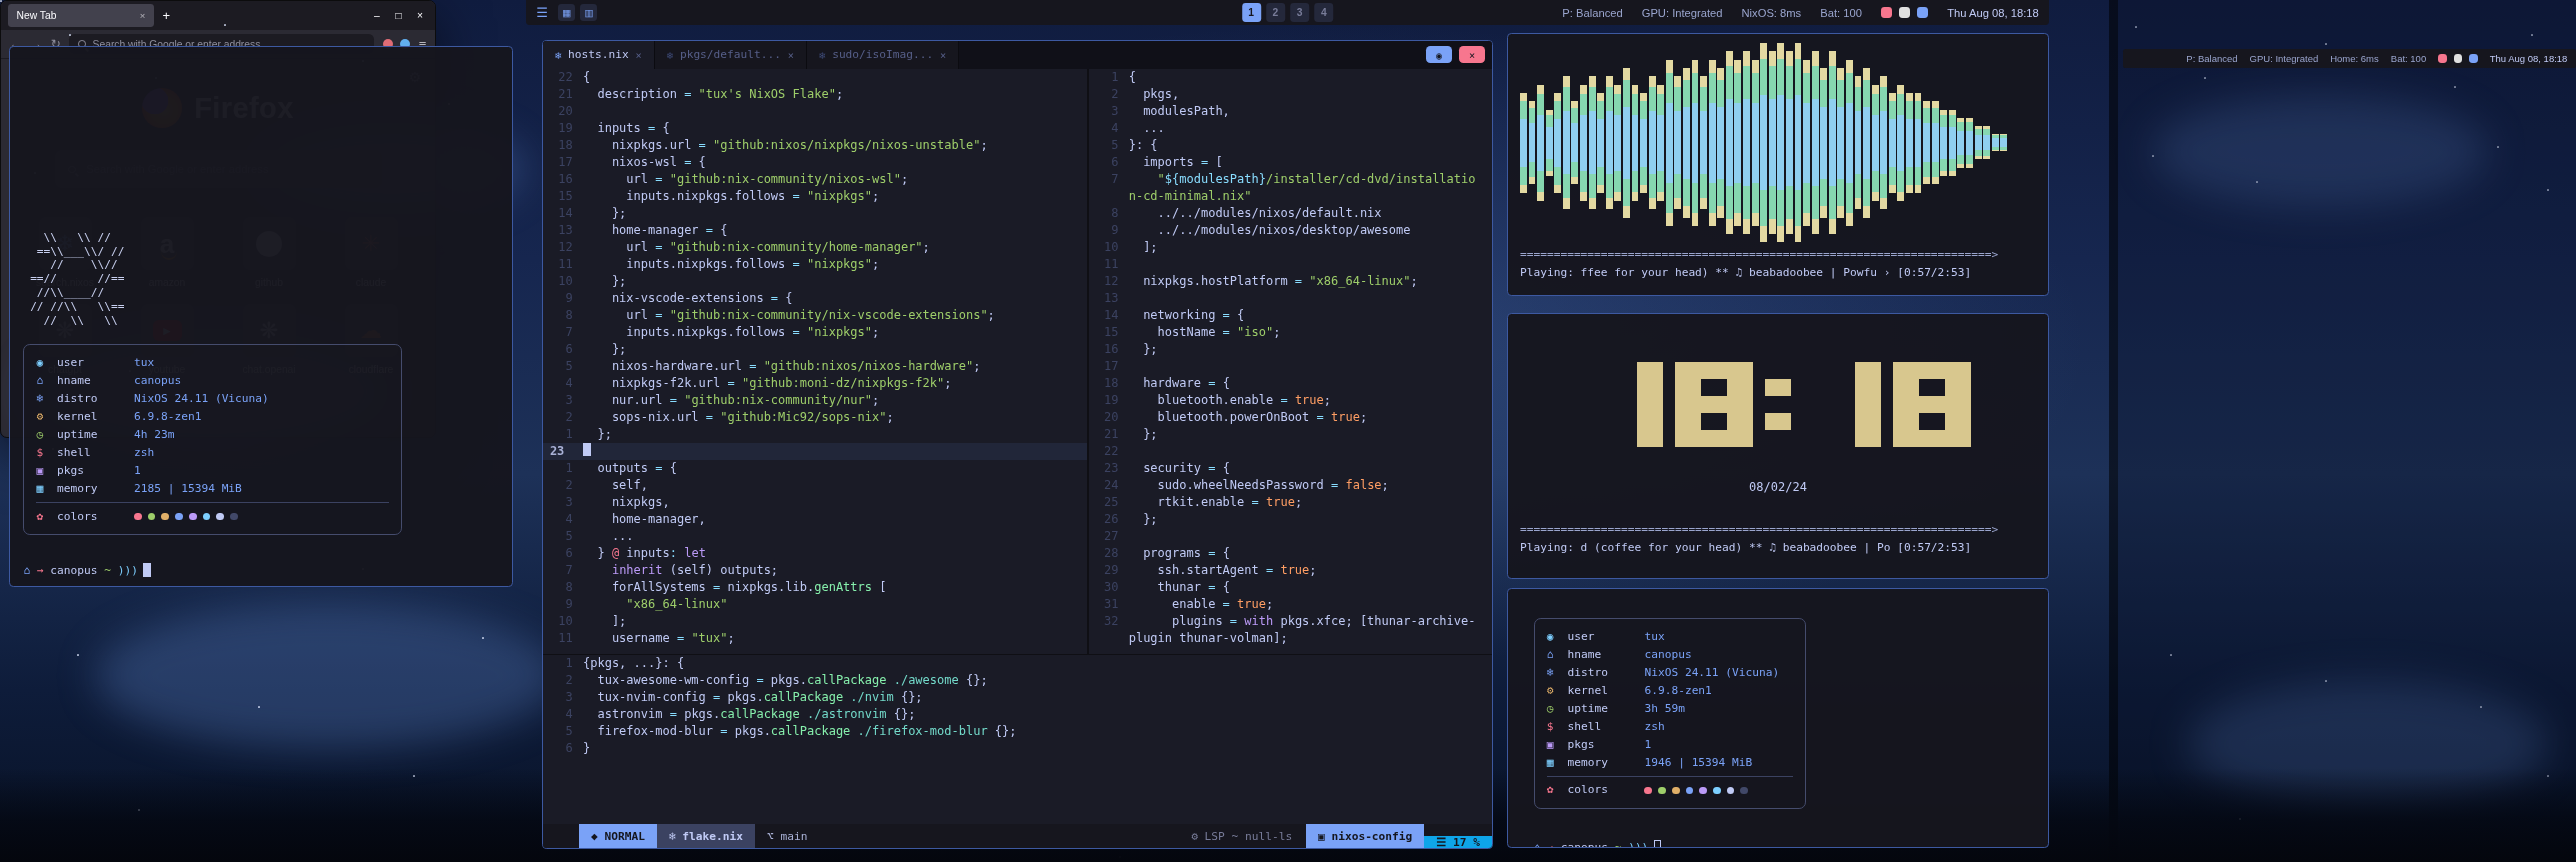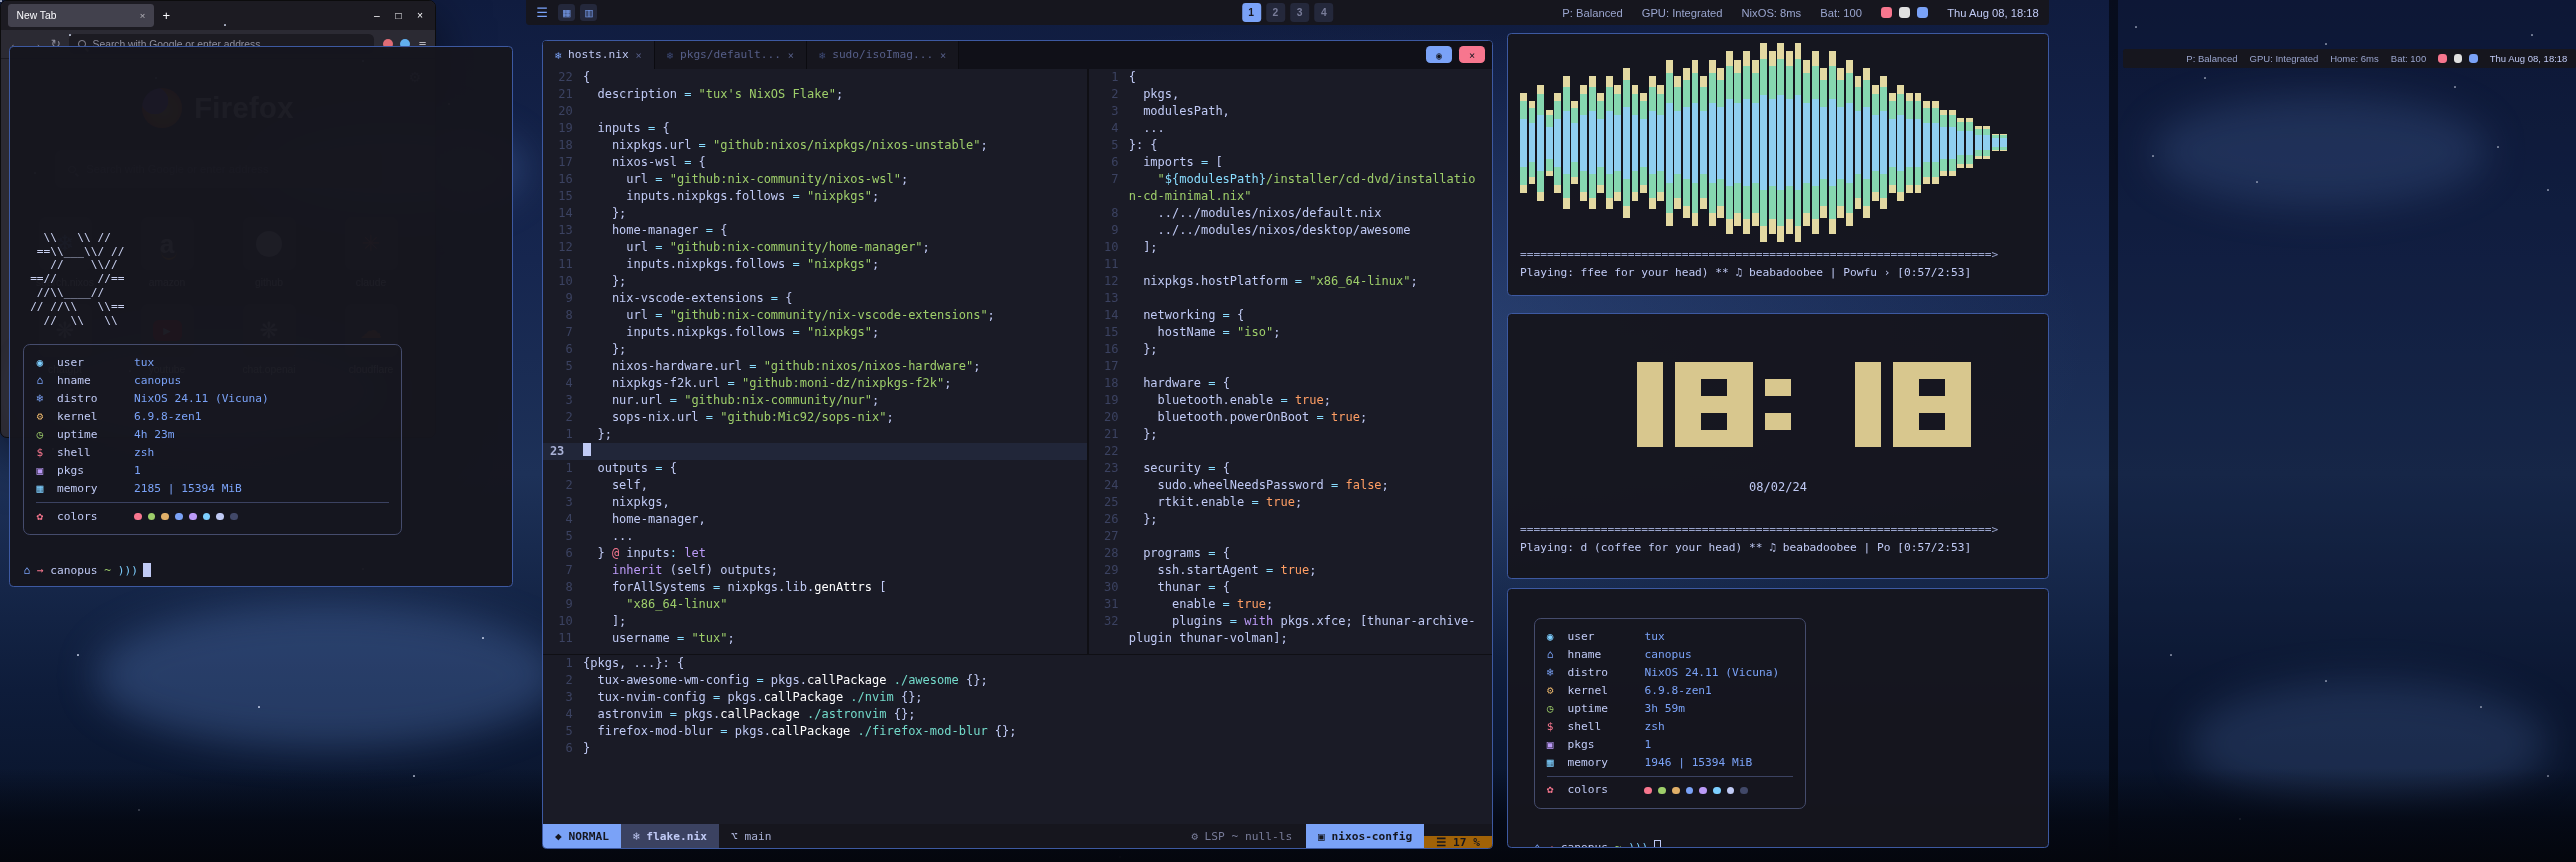--- a/index.html
+++ b/index.html
@@ -94,32 +94,32 @@
   .vsplit{width:1.7px;background:#0f0f14;flex:none;}
   .pane-right{flex:1;}
   .hsplit{height:1.7px;background:#0f0f14;flex:none;}
   .pane-bottom{height:103px;flex:none;}
   .ed-filler{flex:1;}
   .crow{height:17px;display:flex;}
   .crow.curline{background:#212639;}
   .gut{width:40px;padding-right:10.3px;text-align:right;color:#3b4261;flex:none;}
   .gut.curnum{text-align:left;padding-left:6.9px;color:#a9b1d6;font-weight:bold;}
   .ctext{flex:1;}
-  .sy-w{color:#c0caf5}.sy-b{color:#ffffff}.sy-g{color:#9ece6a}.sy-o{color:#ff9e64}
+  .sy-w{color:#c0caf5}.sy-b{color:#86efac}.sy-g{color:#9ece6a}.sy-o{color:#ff9e64}
   .sy-p{color:#bb9af7}.sy-c{color:#89ddff}.sy-r{color:#f7768e}.sy-t{color:#73daca}
   .cursor-block.incode{vertical-align:-1.7px;margin-left:0;width:7.7px;height:13.8px;}
-  .statusline{height:24px;background:#16161e;display:flex;align-items:stretch;font-size:11.2px;flex:none;}
+  .statusline{height:24px;background:#16161e;display:flex;align-items:stretch;font-size:11.2px;flex:none;padding-left:36px;}
   .sl-chip{display:flex;align-items:center;padding:0 12px;font-weight:bold;}
   .sl-mode{background:#7aa2f7;color:#15161e;}
   .sl-file{background:#3b4261;color:#c0caf5;}
   .sl-branch{color:#a9b1d6;padding:0 12px;display:flex;align-items:center;}
   .sl-spacer{flex:1;}
   .sl-lsp{color:#787c99;display:flex;align-items:center;padding:0 13.8px;}
   .sl-proj{background:#7aa2f7;color:#15161e;}
-  .sl-pos{background:#a16207;color:#15161e;margin-top:12px;}
+  .sl-pos{background:#0ea5e9;color:#15161e;margin-top:12px;}
 
   
   #win-cava{left:1507px;top:33px;width:542px;height:263px;padding:8.6px 12px;}
   .cava{height:200px;display:flex;align-items:center;gap:1.7px;}
   .vbar{width:6.9px;flex:none;background:linear-gradient(to bottom,
       #e3d9a2 0 8%, #86d7b0 8% 26%, #8fcff0 26% 74%, #86d7b0 74% 92%, #e3d9a2 92% 100%);}
   .eqline{margin-top:5.2px;font-size:11.2px;color:#9aa5ce;white-space:pre;overflow:hidden;height:14.6px;}
   .playing{margin-top:3.4px;font-size:11.2px;color:#c0caf5;white-space:pre;overflow:hidden;height:14.6px;}
 
   #win-clock{left:1507px;top:313px;width:542px;height:266px;padding:8.6px 12px;}

